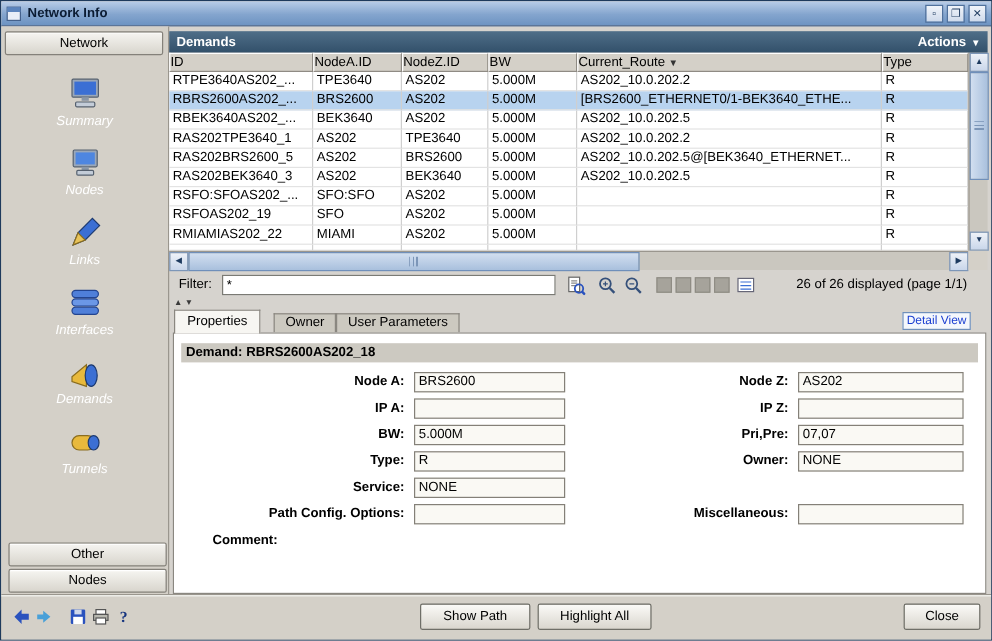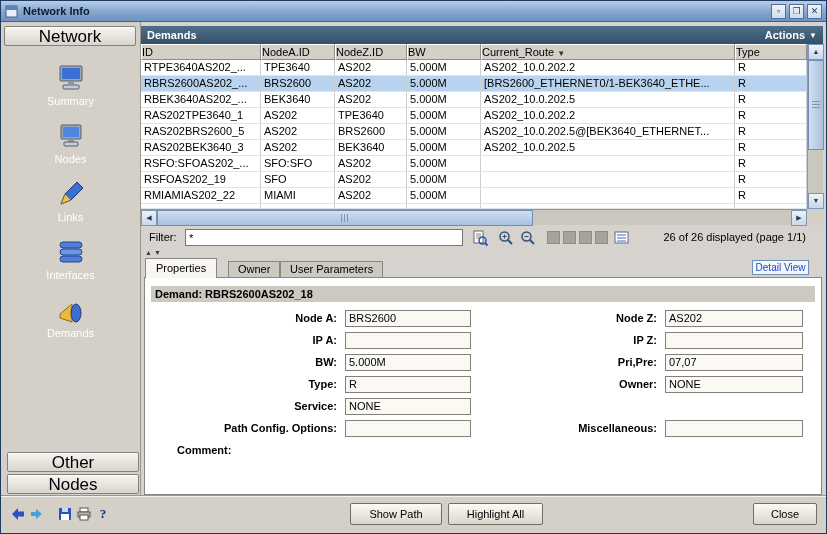--- a/index.html
+++ b/index.html
@@ -14,22 +14,22 @@
     border-bottom:1px solid #44618c; display:flex; align-items:center; padding:0 4px; }
   .title-text { font-weight:bold; color:#0b1c33; margin-left:5px; }
   .win-controls { margin-left:auto; display:flex; gap:3px; }
   .wbtn { width:15px; height:15px; background:linear-gradient(180deg,#f0f4fa,#cfdaeb);
     border:1px solid #50719c; font-size:9px; line-height:13px; text-align:center; color:#1d3least; color:#1d3a5f; cursor:default; }
 
   
   .sidebar { position:absolute; left:0; top:21px; width:140px; height:475px; background:#d4d0c8; border-right:1px solid #9a968e; }
   .side-btn { display:block; width:132px; margin:4px 3px 0 3px; height:20px;
     background:linear-gradient(180deg,#f6f5f1,#d8d5cd); border:1px solid #84817a; border-radius:2px;
-    font-family:inherit; font-size:17px; color:#000; box-shadow:inset 0 1px 0 #ffffff; }
-  .nav-items { position:absolute; top:34px; left:0; width:139px; }
+    font-family:inherit; font-size:11px; color:#000; box-shadow:inset 0 1px 0 #ffffff; }
+  .nav-items { position:absolute; top:34px; left:0; width:139px;font-style:italic; }
   .nav-item { height:58px; display:flex; flex-direction:column; align-items:center; justify-content:center; cursor:default; }
   .nav-label { color:#ffffff; margin-top:2px; }
   .other-btn { position:absolute; top:426px; left:3px; }
   .nodes-btn { position:absolute; top:448px; left:3px; }
 
   
   .demands-bar { position:absolute; left:140px; top:25px; width:682px; height:18px;
     background:linear-gradient(180deg,#4f6e88,#32506a); color:#fff; font-weight:bold;
     display:flex; align-items:center; padding:0 6px; }
   .actions { margin-left:auto; display:flex; align-items:center; gap:4px; cursor:default; }
@@ -161,20 +161,27 @@
           </svg>
         <span class="nav-label">Interfaces</span>
       </div>
       <div class="nav-item">
         <svg width="30" height="30">
             <polygon points="4,19 16,9 16,27 4,23" fill="#e8b93c" stroke="#8a6d1f"></polygon>
             <ellipse cx="20" cy="18" rx="5" ry="9" fill="#3b6fd4" stroke="#1d3a70"></ellipse>
           </svg>
         <span class="nav-label">Demands</span>
       </div>
+      <div class="nav-item">
+        <svg width="30" height="30">
+            <rect x="4" y="10" width="19" height="12" rx="6" fill="#e8b93c" stroke="#8a6d1f"></rect>
+            <ellipse cx="22" cy="16" rx="4.5" ry="6" fill="#3b6fd4" stroke="#1d3a70"></ellipse>
+          </svg>
+        <span class="nav-label">Tunnels</span>
+      </div>
     </div>
     <button class="side-btn other-btn">Other</button>
     <button class="side-btn nodes-btn">Nodes</button>
   </div>
 
   <div class="demands-bar">
     <span>Demands</span>
     <span class="actions">
       <span>Actions</span>
       <span class="caret">▼</span>

